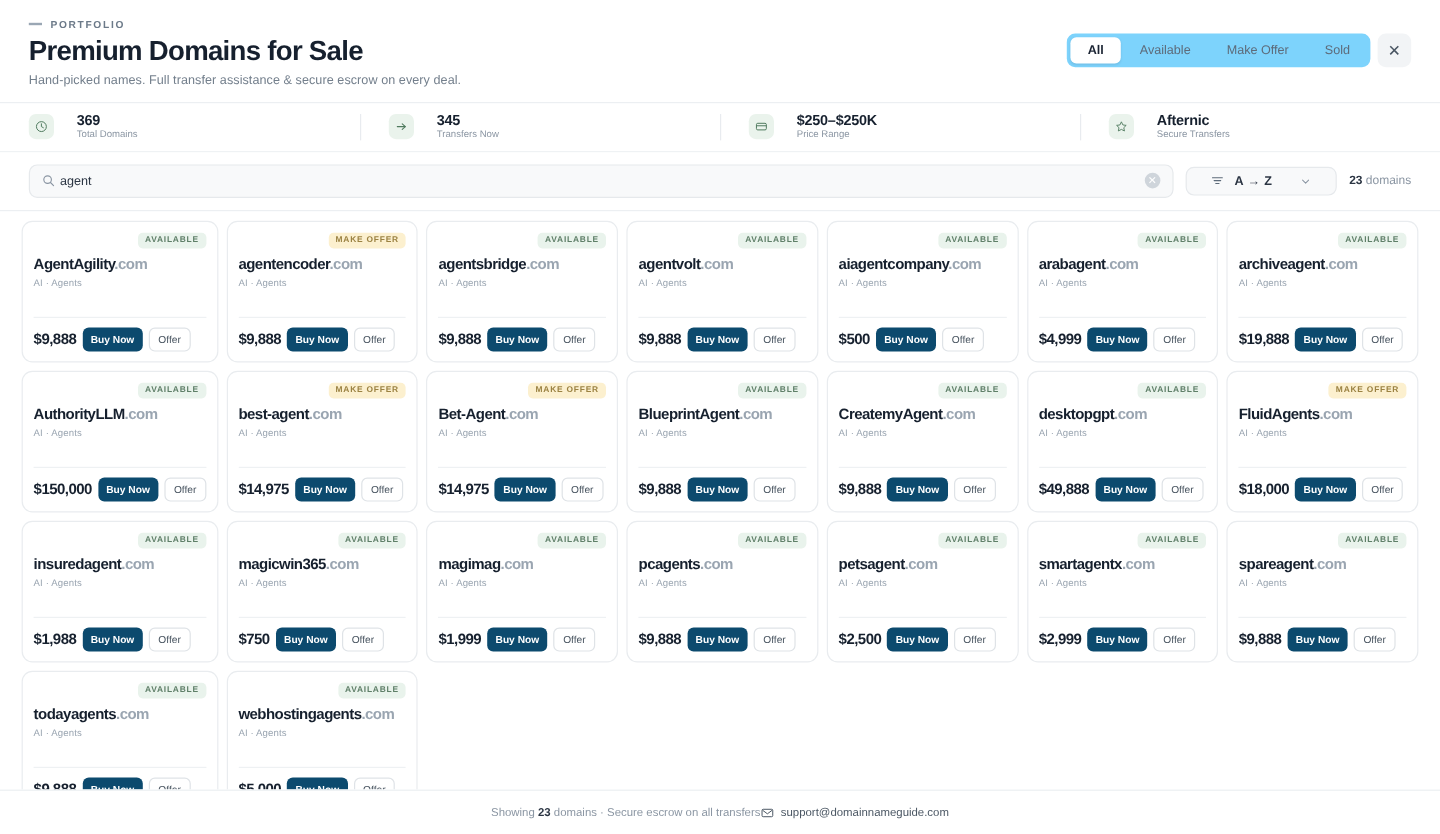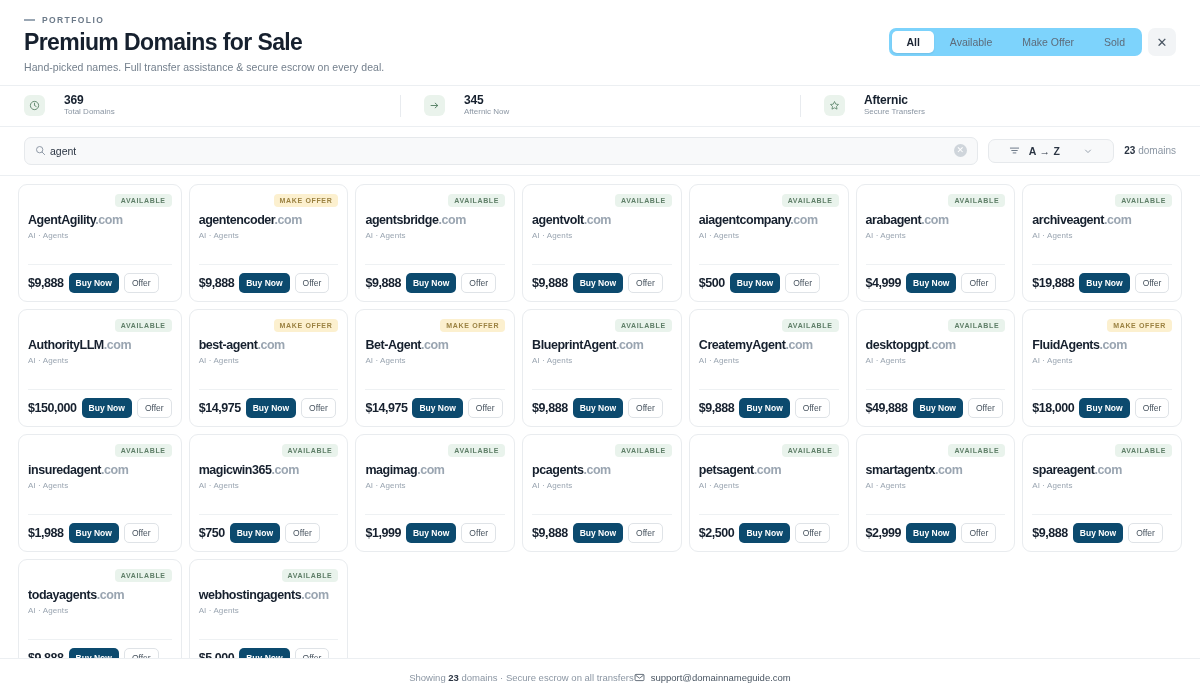--- a/index.html
+++ b/index.html
@@ -376,21 +376,33 @@
       </div>
       <div class="stat">
         <div class="stat-icon">
           <svg width="11" height="11" viewBox="0 0 16 16">
             <line x1="3" y1="8" x2="12.5" y2="8" stroke="#4f7a5e" stroke-width="1.3" stroke-linecap="round"></line>
             <polyline points="9,4.6 12.8,8 9,11.4" fill="none" stroke="#4f7a5e" stroke-width="1.3" stroke-linecap="round" stroke-linejoin="round"></polyline>
           </svg>
         </div>
         <div class="stat-txt">
           <div class="stat-val">345</div>
-          <div class="stat-lbl">Afternic Now</div>
+          <div class="stat-lbl">Transfers Now</div>
+        </div>
+      </div>
+      <div class="stat">
+        <div class="stat-icon">
+          <svg width="11" height="11" viewBox="0 0 16 16">
+            <rect x="2" y="4" width="12" height="8" rx="1.6" fill="none" stroke="#4f7a5e" stroke-width="1.2"></rect>
+            <line x1="2" y1="7" x2="14" y2="7" stroke="#4f7a5e" stroke-width="1.2"></line>
+          </svg>
+        </div>
+        <div class="stat-txt">
+          <div class="stat-val">$250–$250K</div>
+          <div class="stat-lbl">Price Range</div>
         </div>
       </div>
       <div class="stat">
         <div class="stat-icon">
           <svg width="11" height="11" viewBox="0 0 16 16">
             <polygon points="8,2.2 9.8,6 13.8,6.5 10.9,9.3 11.7,13.3 8,11.4 4.3,13.3 5.1,9.3 2.2,6.5 6.2,6" fill="none" stroke="#4f7a5e" stroke-width="1.1" stroke-linejoin="round"></polygon>
           </svg>
         </div>
         <div class="stat-txt">
           <div class="stat-val">Afternic</div>

